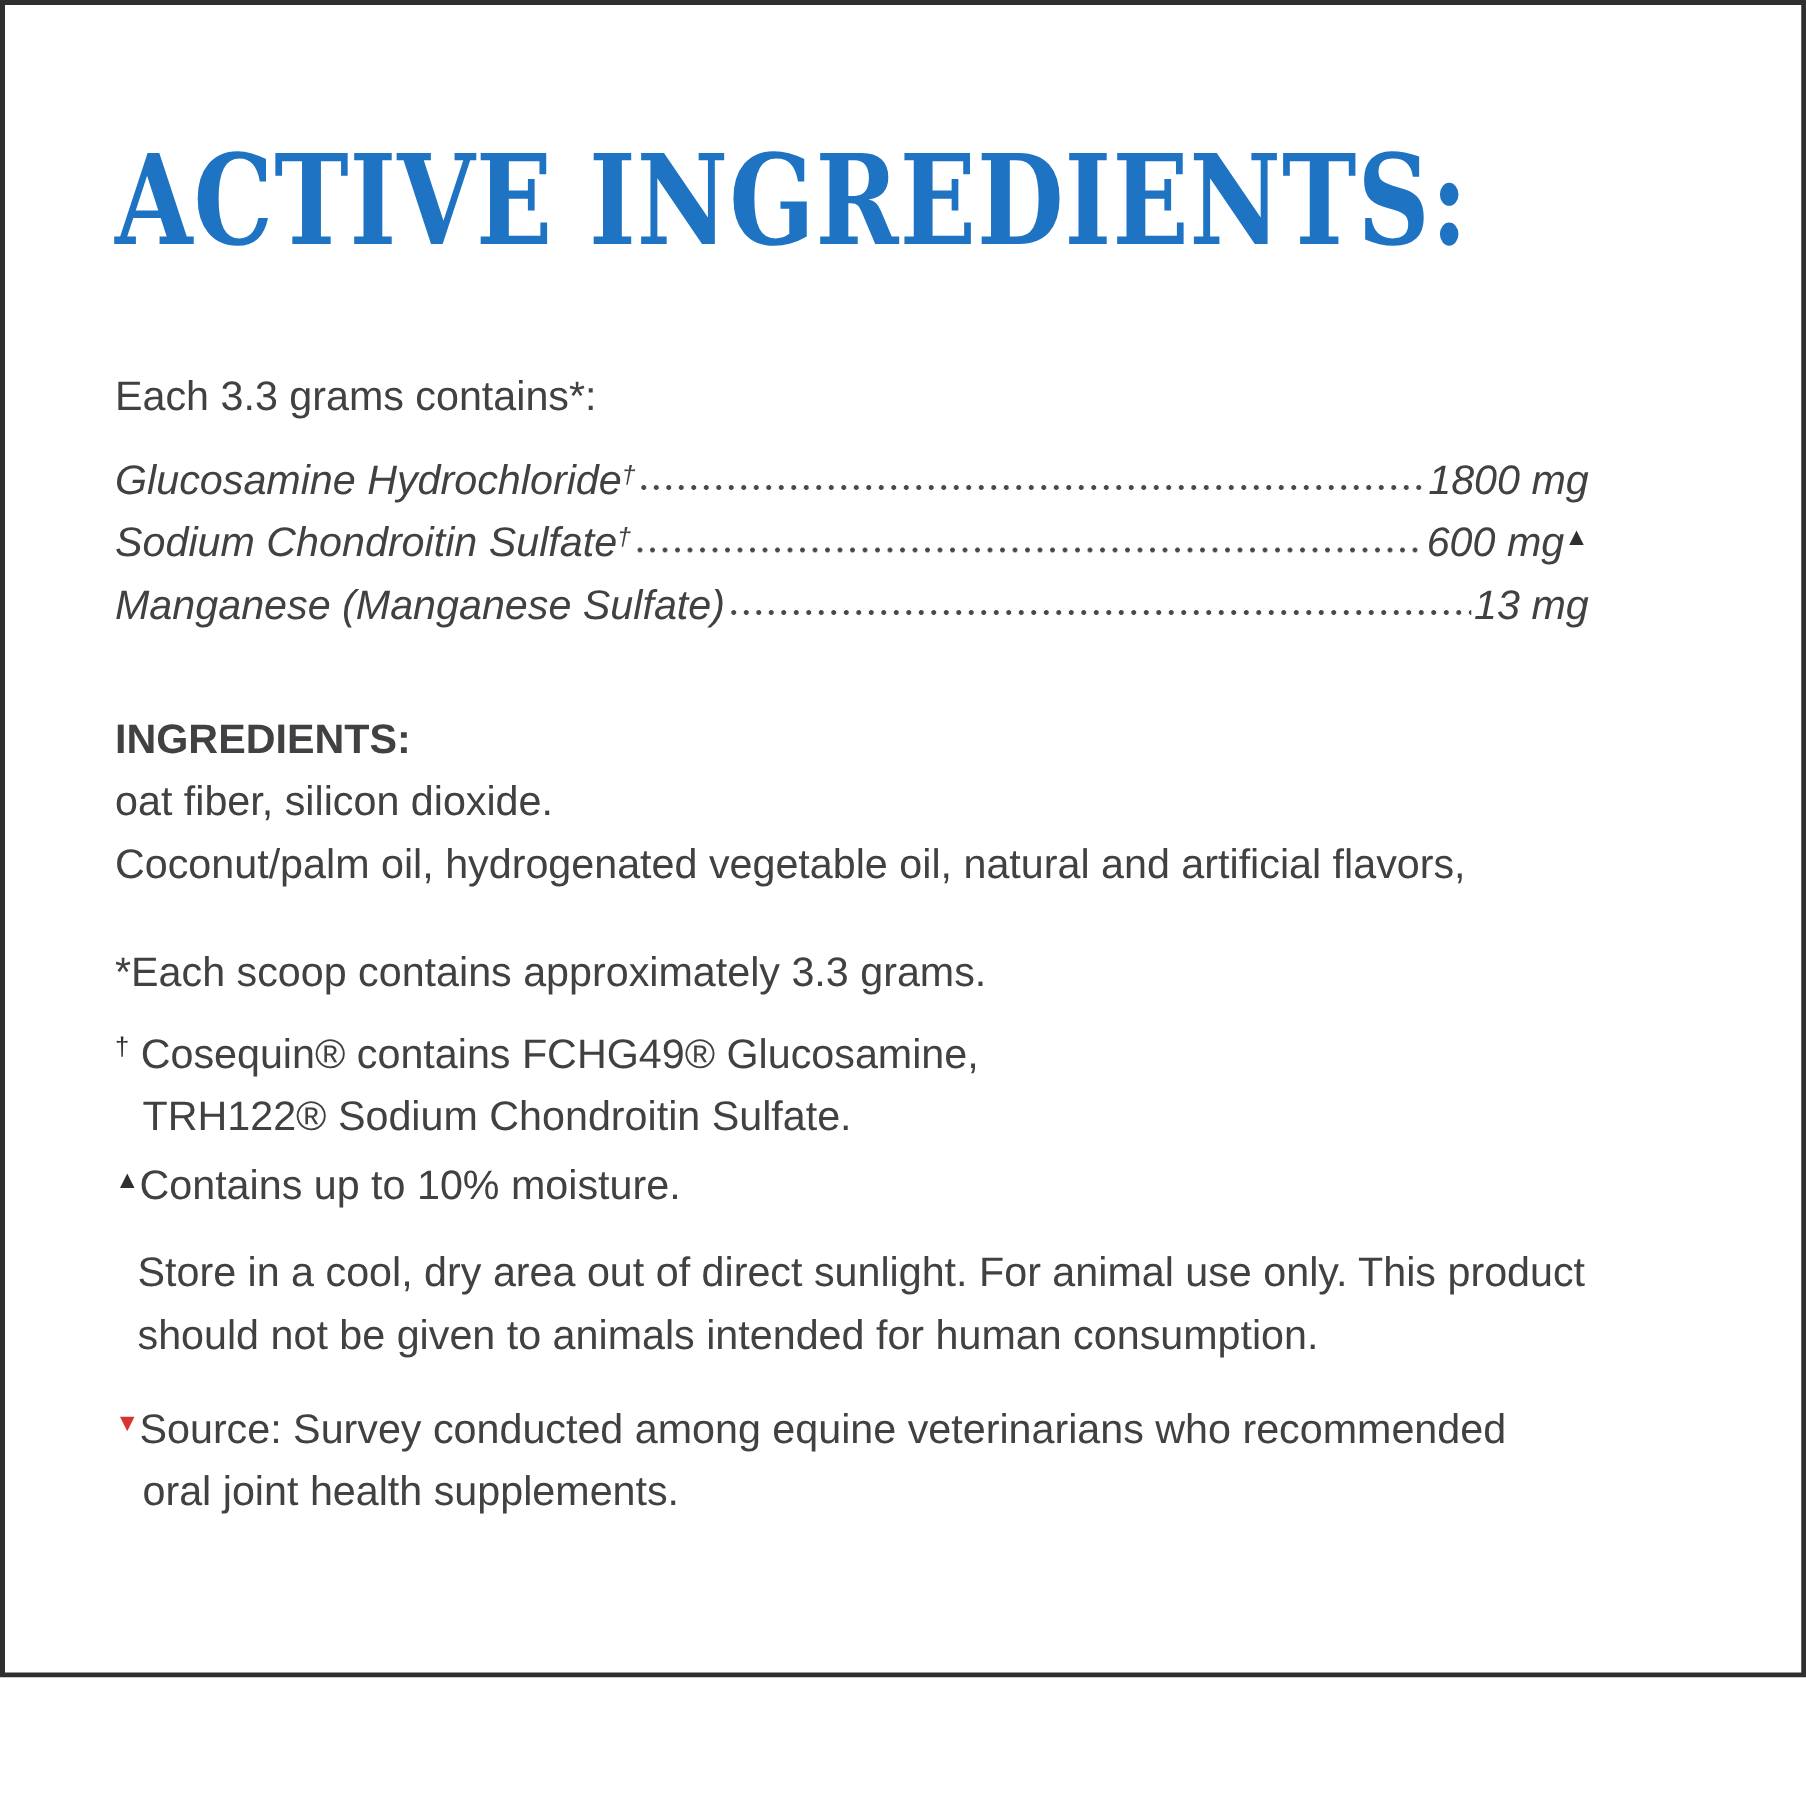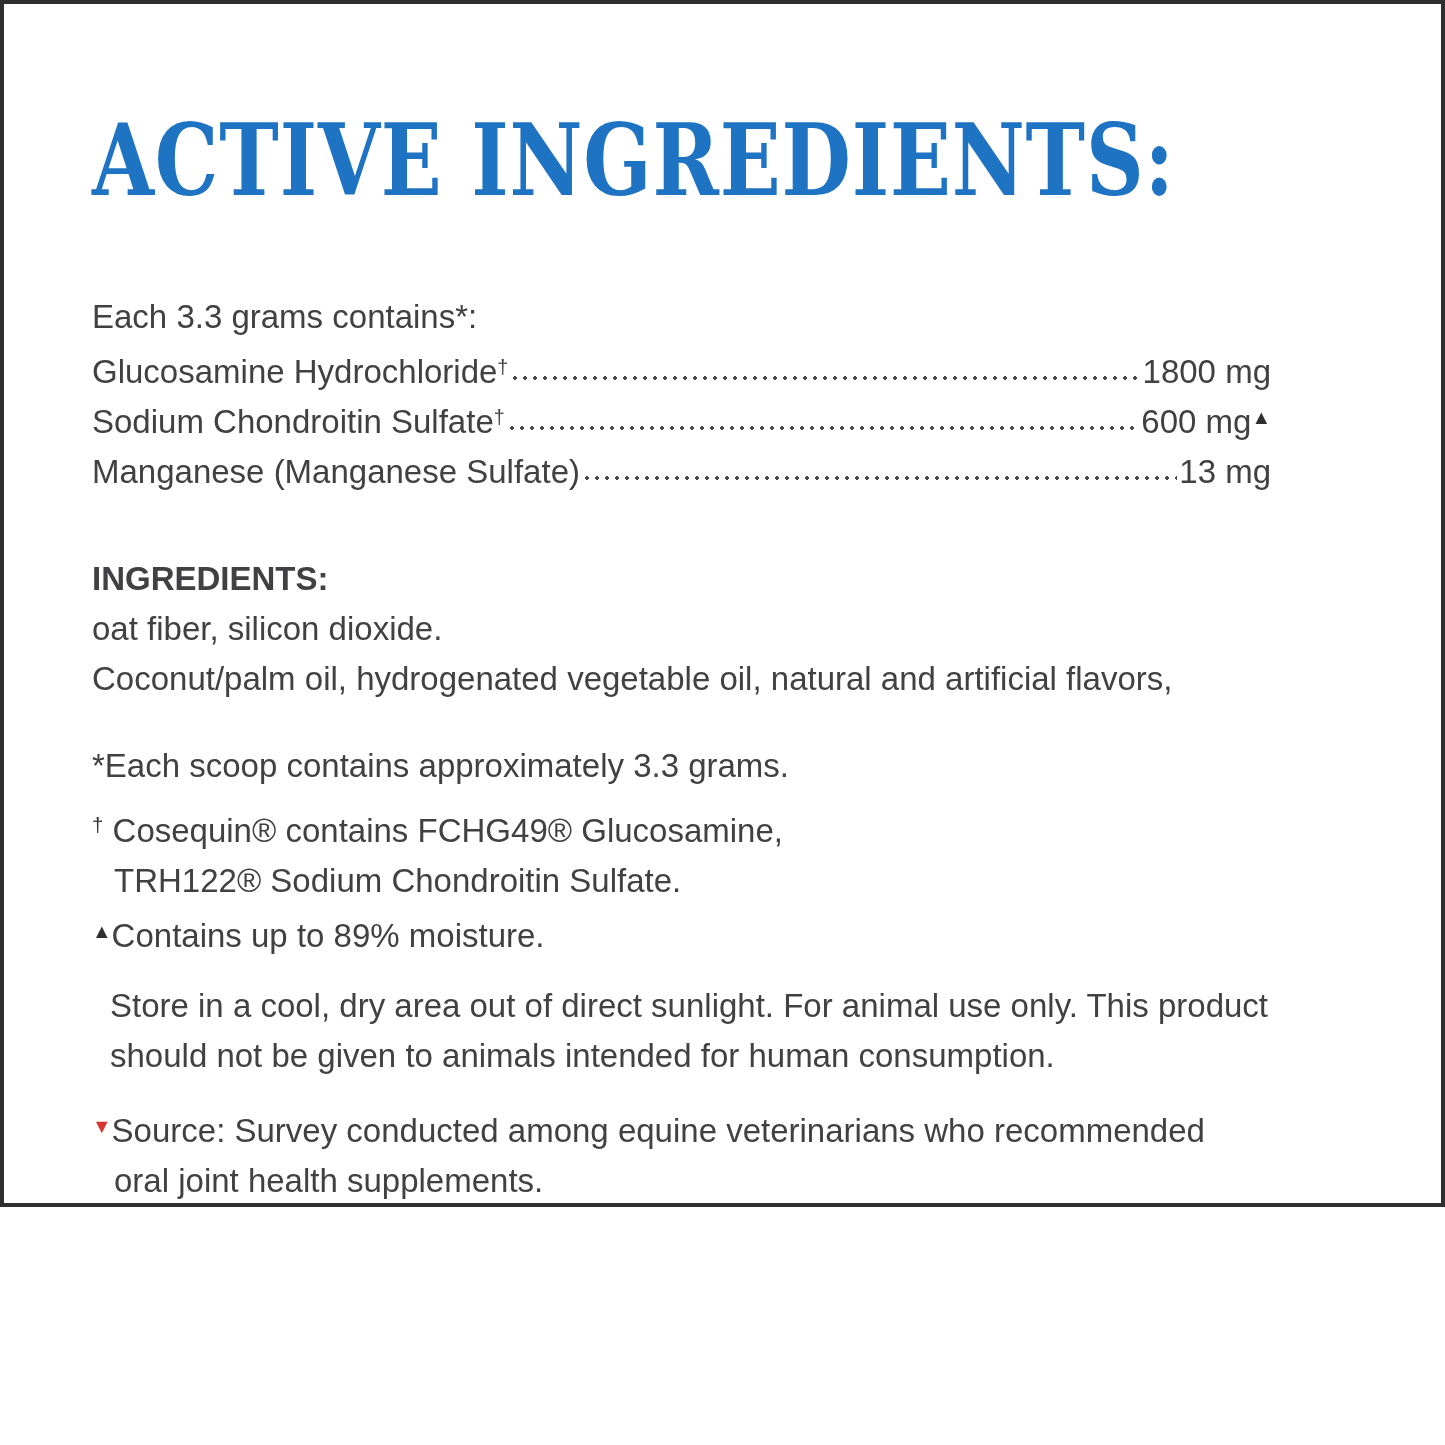--- a/index.html
+++ b/index.html
@@ -1,19 +1,19 @@
 <!DOCTYPE html>
 <html><head>
 <meta charset="utf-8">
 <style>
   html, body { margin: 0; padding: 0; background: #ffffff; }
   .page {
     position: relative;
     width: 1445px;
-    height: 1207px;
+    height: 1342px;
     box-sizing: border-box;
     background: #ffffff;
     border: 4px solid #2f2f2f;
     overflow: hidden;
     font-family: "Liberation Sans", sans-serif;
     color: #414042;
   }
   .content {
     box-sizing: border-box;
     padding: 0 170px 0 88px;
@@ -25,21 +25,21 @@
     font-size: 100px;
     line-height: 1.0;
     letter-spacing: 1px;
     color: #1E73C3;
     white-space: nowrap;
     transform: scaleX(0.80);
     transform-origin: 0 50%;
   }
   .body-text { font-size: 33px; line-height: 50px; }
   .intro { margin-top: 82px; }
-  .rows { margin-top: 5px; }
+  .rows { margin-top: 17px; font-style: italic; }
   .row { display: flex; align-items: flex-end; }
   .row-label, .row-value { white-space: nowrap; }
   .sup {
     font-size: 0.6em;
     vertical-align: 0.45em;
     line-height: 0;
   }
   .leader {
     flex: 1;
     align-self: stretch;
@@ -98,21 +98,21 @@
       <span class="line">Coconut/palm oil, hydrogenated vegetable oil, natural and artificial flavors,</span>
     </p>
 
     <p class="body-text para note-scoop">*Each scoop contains approximately 3.3 grams.</p>
 
     <p class="body-text para note-dagger">
       <span class="line"><span class="dagger-marker marker-black">†</span> <span>Cosequin® contains FCHG49® Glucosamine,</span></span>
       <span class="line wrap-line">TRH122® Sodium Chondroitin Sulfate.</span>
     </p>
 
-    <p class="body-text para note-moisture"><span class="sup marker-black">▲</span><span>Contains up to 89% moisture.</span></p>
+    <p class="body-text para note-moisture"><span class="sup marker-black">▲</span><span>Contains up to 10% moisture.</span></p>
 
     <p class="body-text para note-storage">
       <span class="line">Store in a cool, dry area out of direct sunlight. For animal use only. This product</span>
       <span class="line">should not be given to animals intended for human consumption.</span>
     </p>
 
     <p class="body-text para note-source">
       <span class="line"><span class="sup marker-red">▼</span><span>Source: Survey conducted among equine veterinarians who recommended</span></span>
       <span class="line wrap-line">oral joint health supplements.</span>
     </p>

